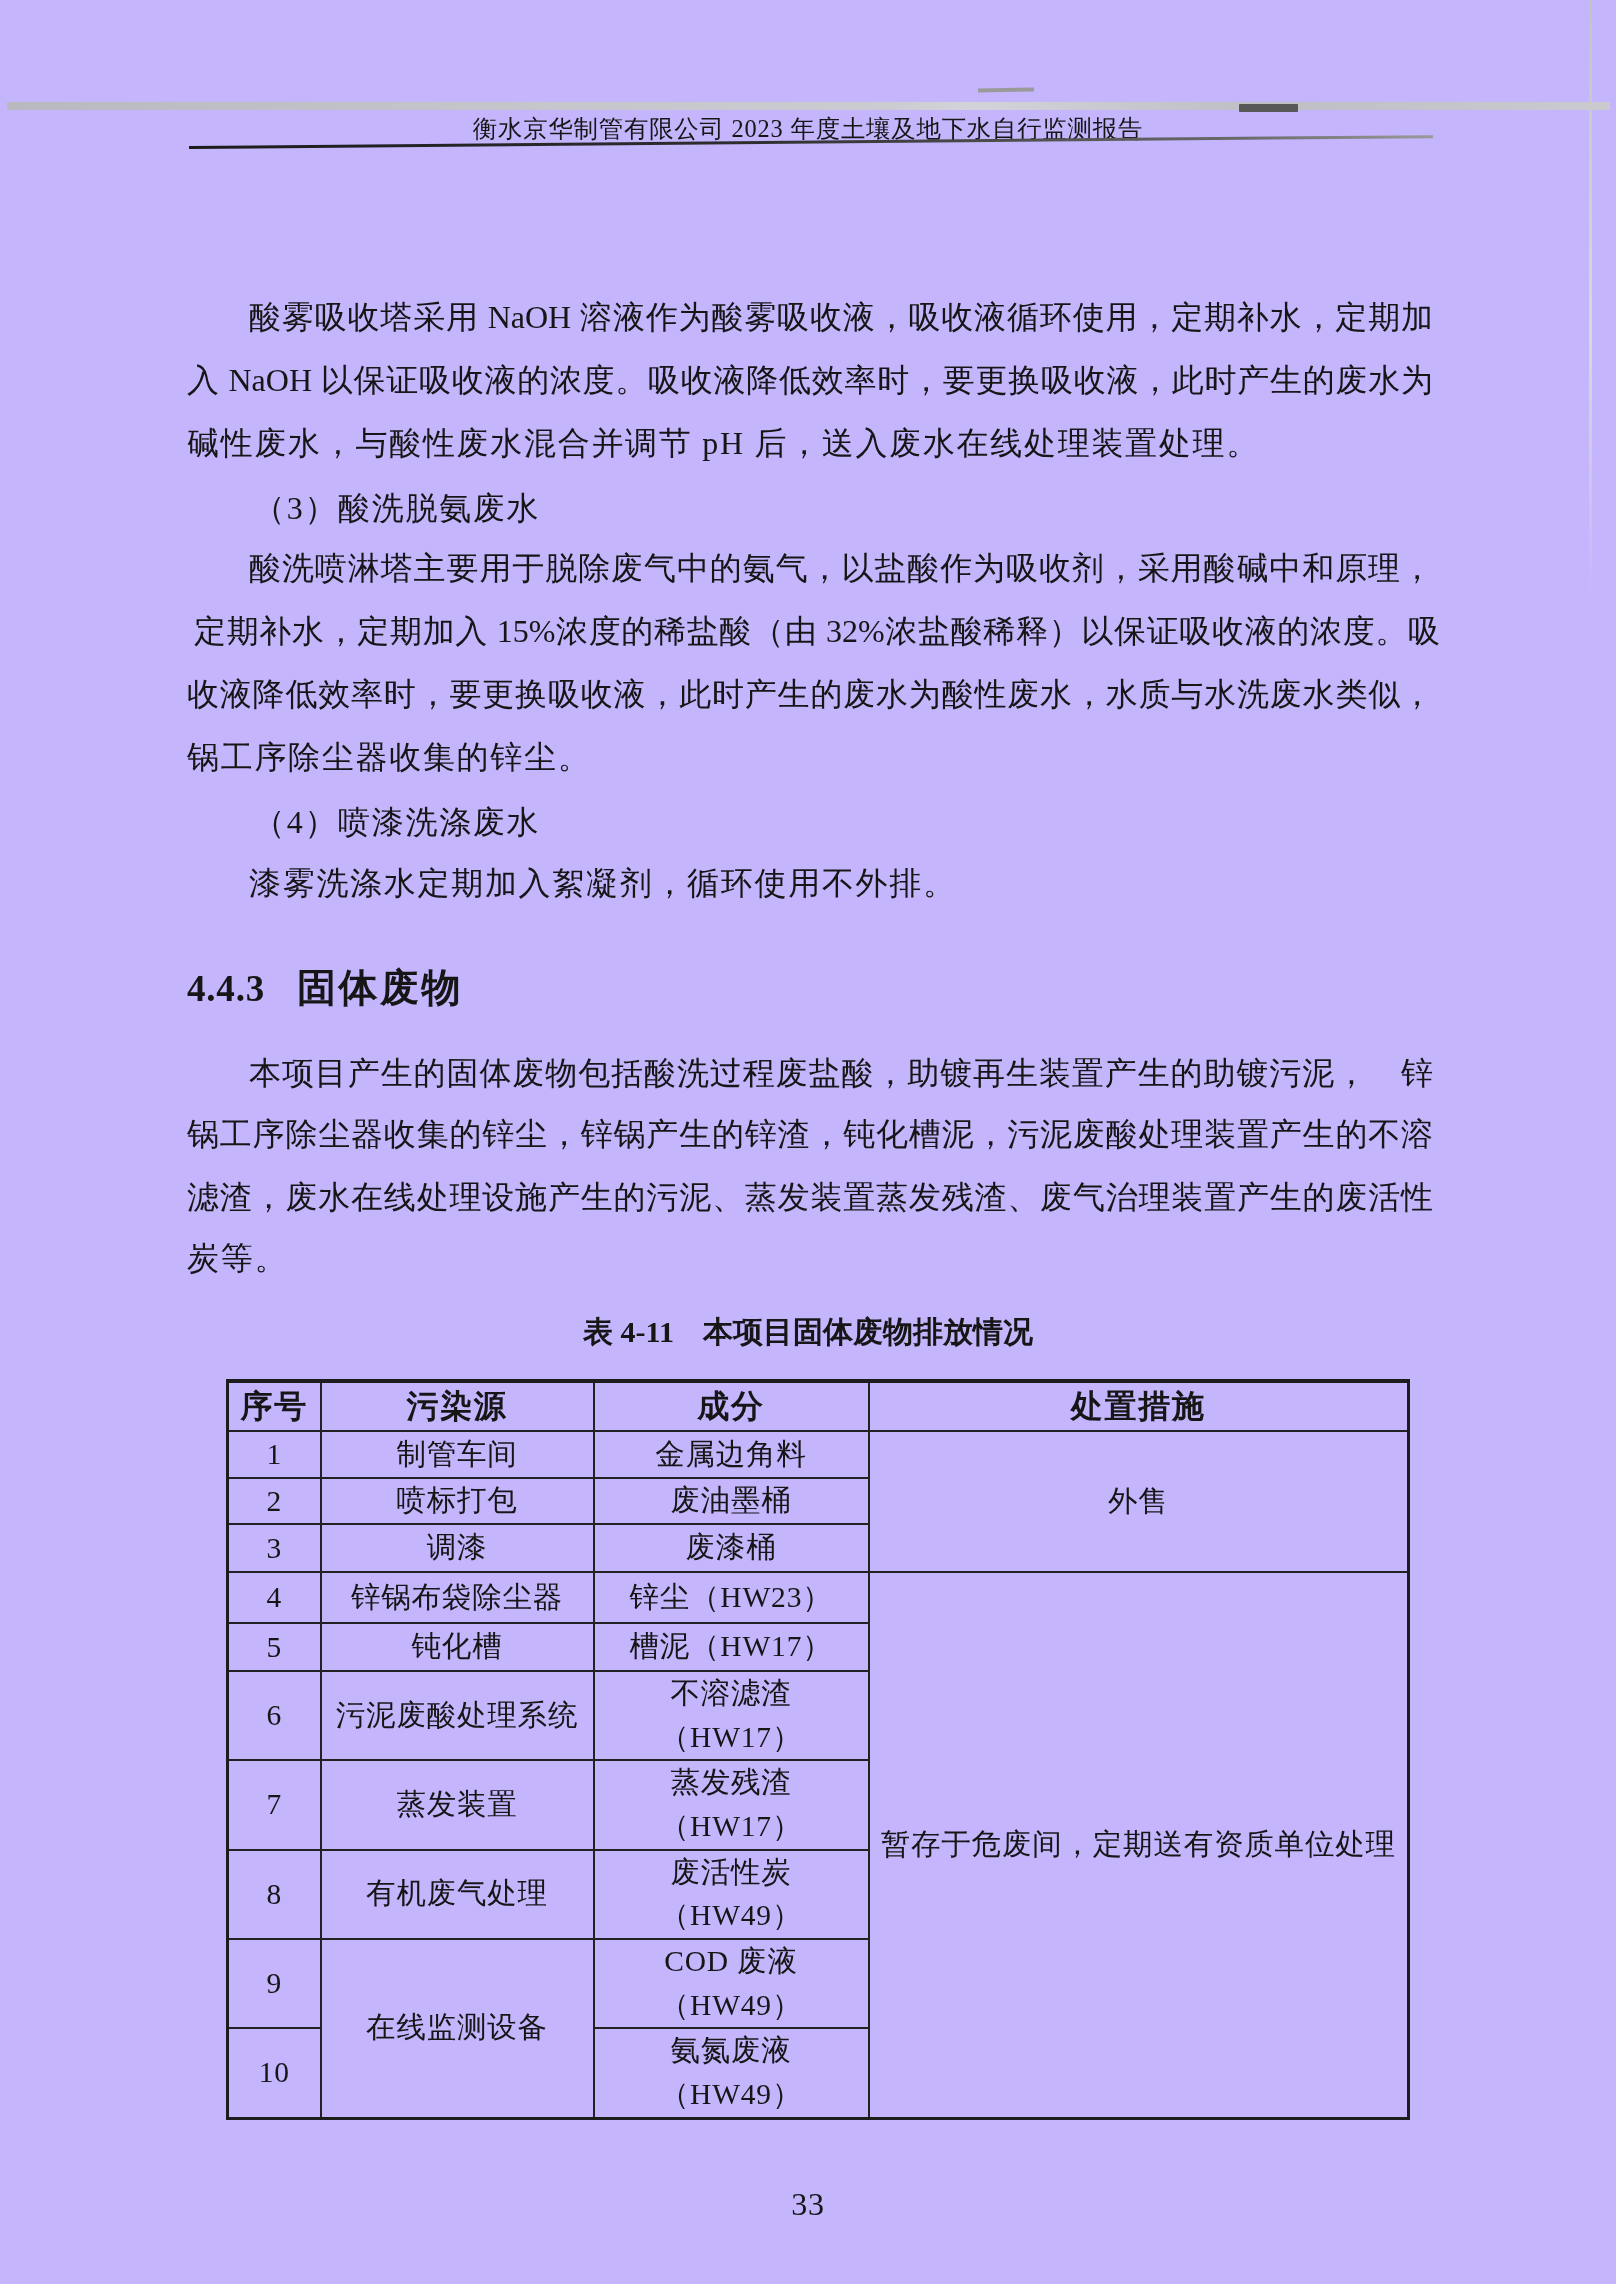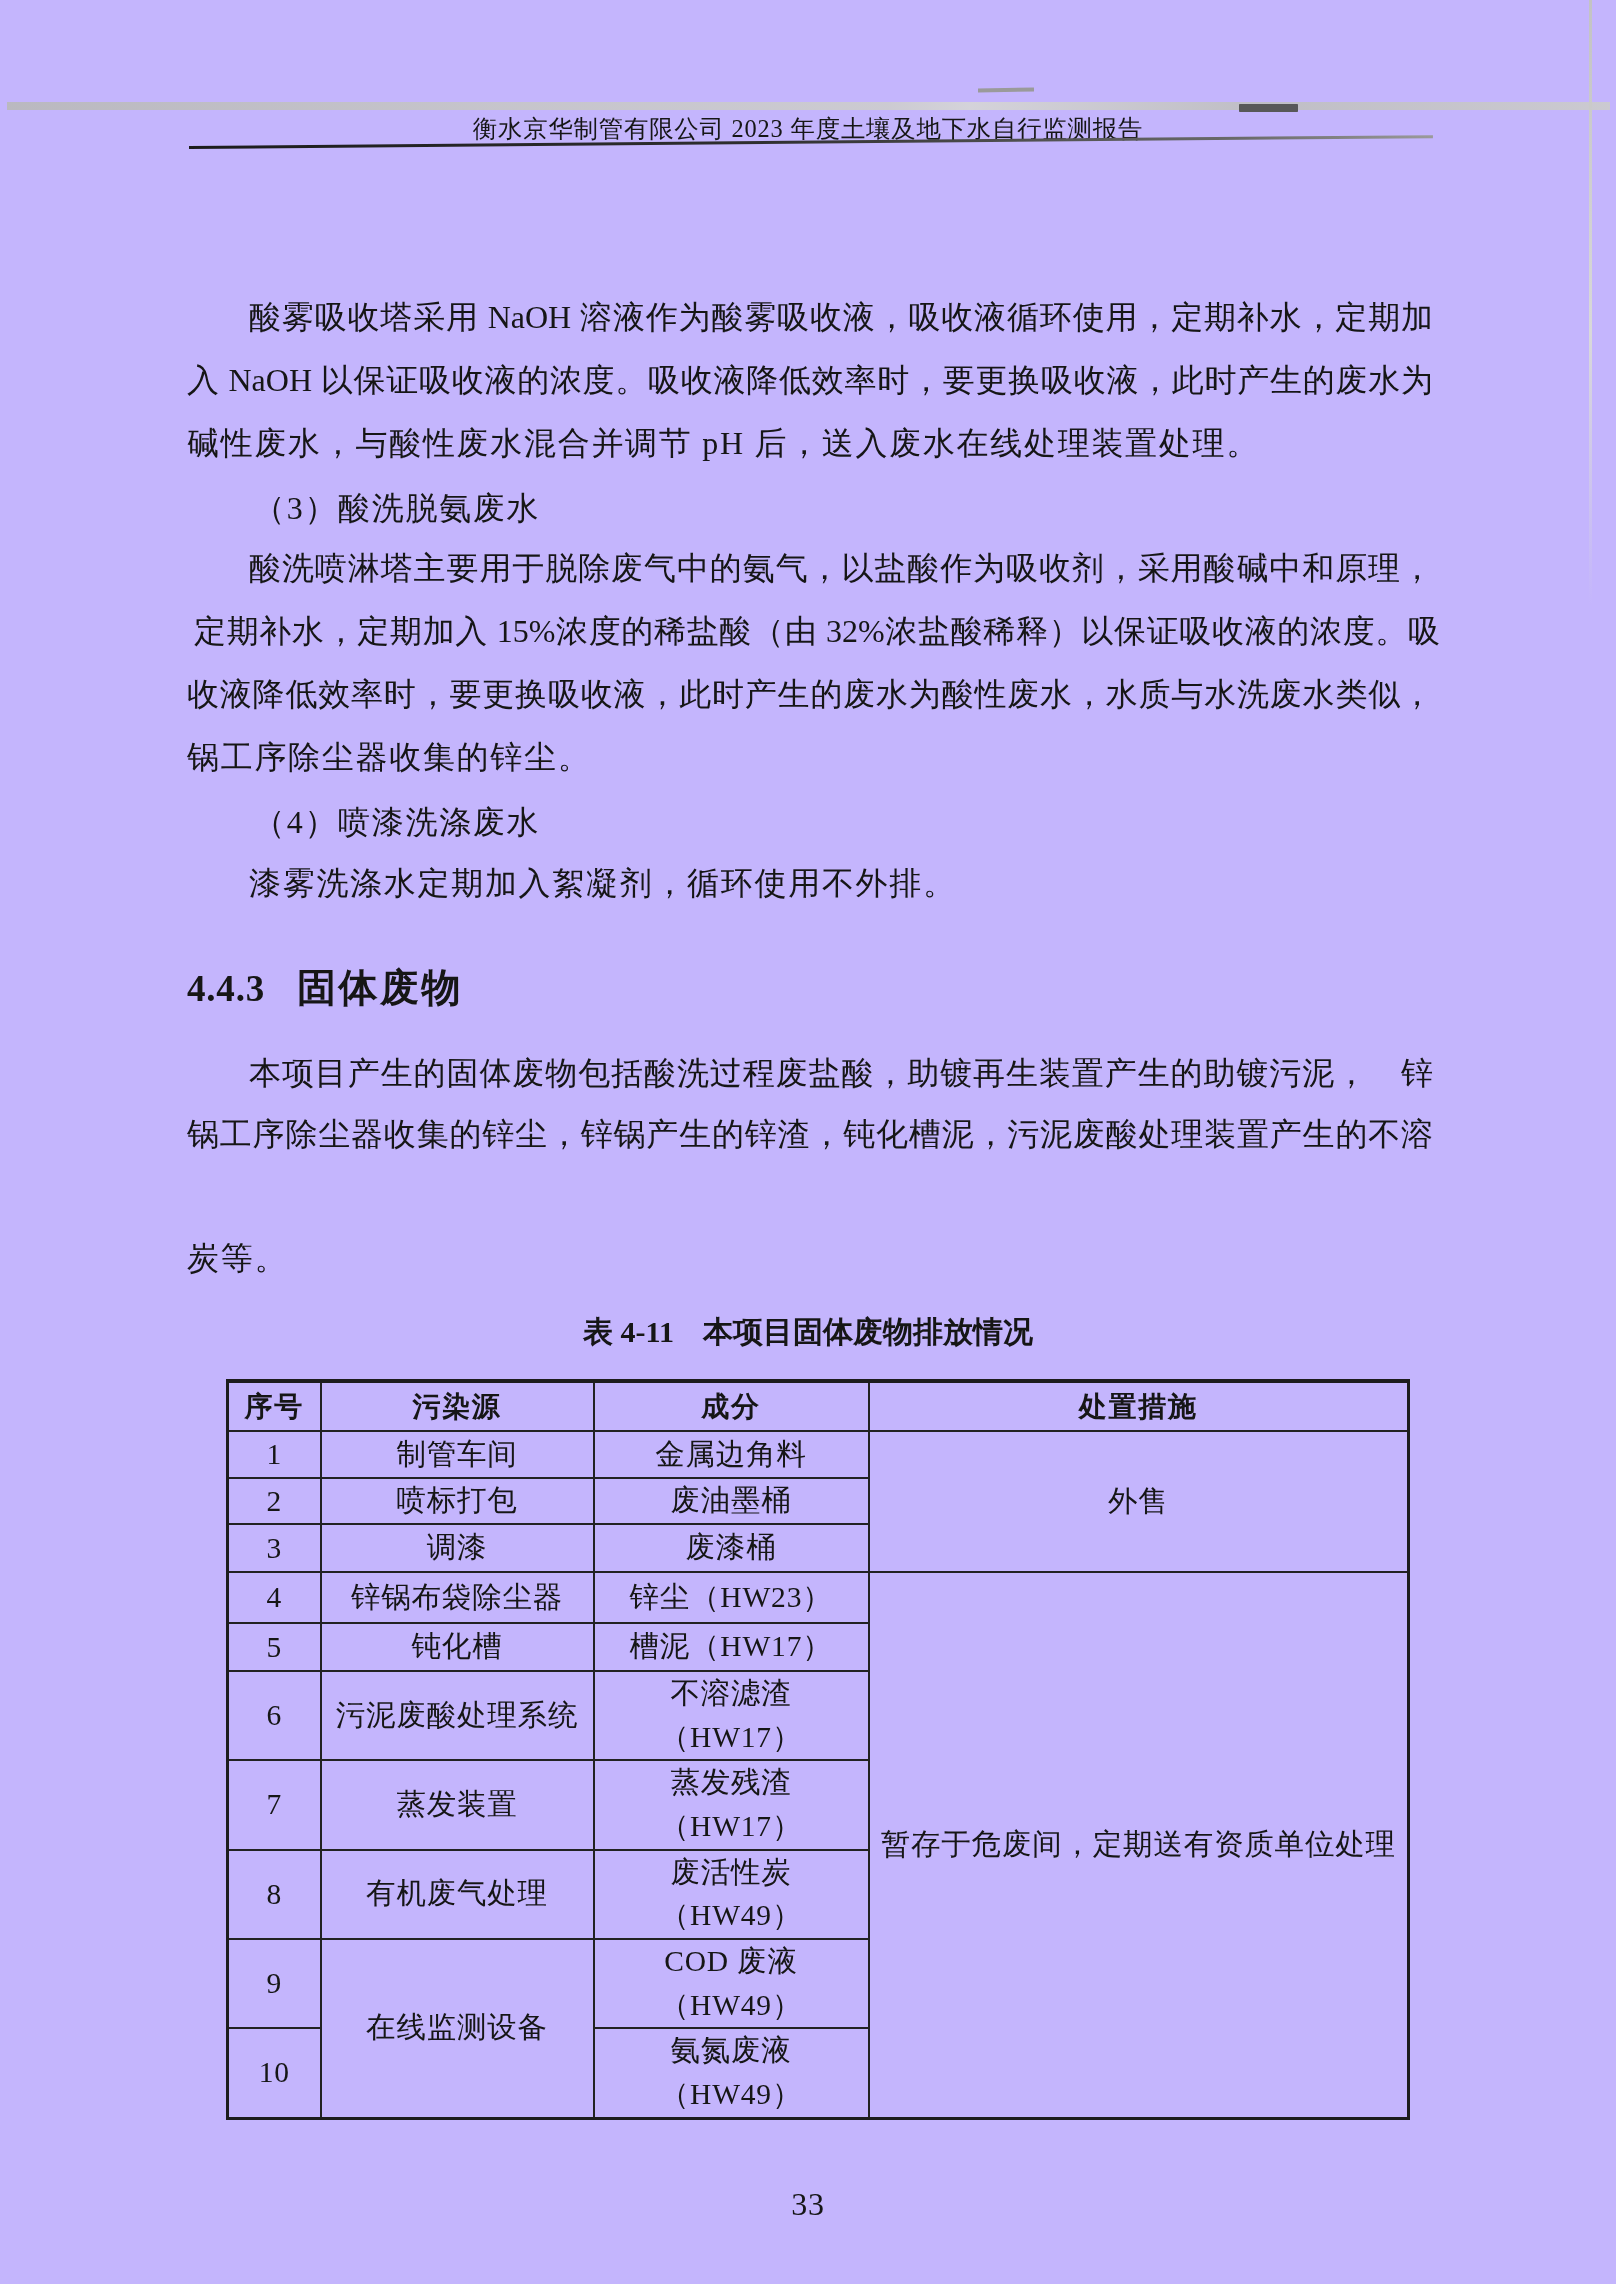--- a/index.html
+++ b/index.html
@@ -65,21 +65,21 @@
     position:absolute;left:226px;top:1379px;width:1182px;
     border-collapse:collapse;table-layout:fixed;
     border:3.4px solid #1d1d1d;
   }
   table.waste th,table.waste td{
     border:2.1px solid #222;
     text-align:center;vertical-align:middle;
     font-size:29.5px;letter-spacing:0.8px;
     padding:0 5px;overflow:hidden;
   }
-  table.waste th{font-size:28px;font-weight:bold;letter-spacing:1.7px;border-bottom-width:2.9px;}
+  table.waste th{font-size:32px;font-weight:bold;letter-spacing:1.7px;border-bottom-width:2.9px;}
   table.waste{border-top-width:4.2px;}
   .multi{white-space:pre-line;line-height:1.48;}
   .disposal-cell{font-size:29.5px;letter-spacing:0.8px;}
   
   .page-number{
     position:absolute;left:0;top:2186px;width:1616px;text-align:center;
     font-size:32px;letter-spacing:0.8px;
   }
 </style>
 </head>
@@ -108,20 +108,21 @@
   <div class="sec-heading" style="left:253px;top:801px">（4）喷漆洗涤废水</div>
   <div class="line" style="left:249px;top:864px">漆雾洗涤水定期加入絮凝剂，循环使用不外排。</div>
 
   <div class="h443">
     <span class="num">4.4.3</span>
     <span class="ttl">固体废物</span>
   </div>
 
   <div class="line just" style="left:249px;top:1054px;width:1184px">本项目产生的固体废物包括酸洗过程废盐酸，助镀再生装置产生的助镀污泥，　锌</div>
   <div class="line just" style="left:187px;top:1115px;width:1246px">锅工序除尘器收集的锌尘，锌锅产生的锌渣，钝化槽泥，污泥废酸处理装置产生的不溶</div>
+  <div class="line just" style="left:187px;top:1178px;width:1246px">滤渣，废水在线处理设施产生的污泥、蒸发装置蒸发残渣、废气治理装置产生的废活性</div>
   <div class="line" style="left:187px;top:1239px">炭等。</div>
 
   <div class="tbl-caption">
     <span>表 4-11</span><span class="gap">本项目固体废物排放情况</span>
   </div>
 
   <table class="waste">
     <colgroup>
       <col style="width:93px">
         <col style="width:273px">

